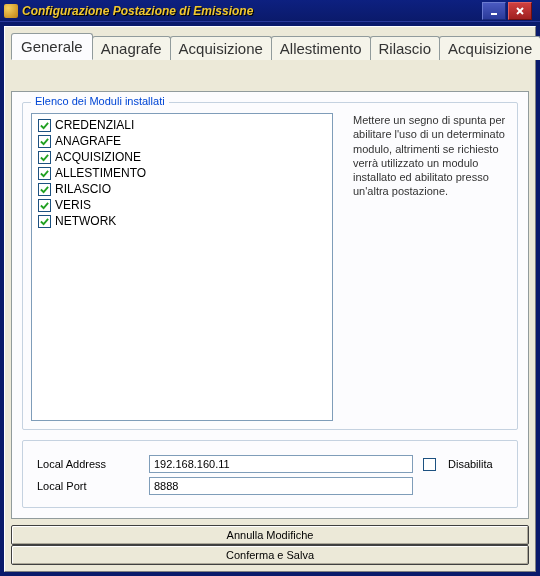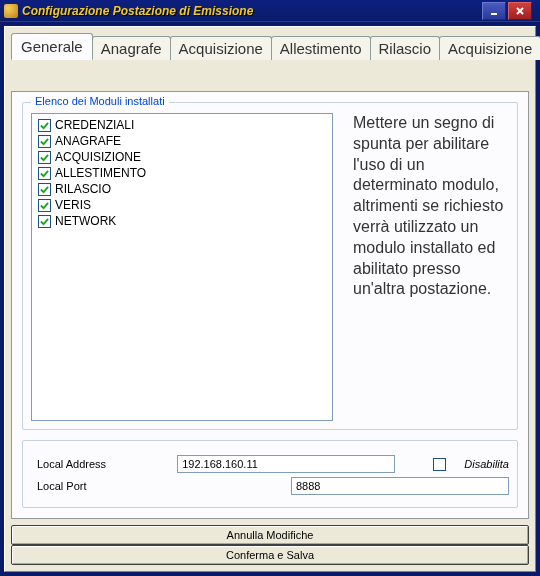--- a/index.html
+++ b/index.html
@@ -137,35 +137,35 @@
     border: 1px solid #1c5180;
     background: #fff;
     display: flex;
     align-items: center;
     justify-content: center;
     flex-shrink: 0;
   }
   .chk svg { width: 9px; height: 9px; }
   .modules-desc {
     width: 158px;
-    font-size: 16px;
+    font-size: 11px;
     color: #333;
     line-height: 1.3;
     padding: 0 2px;
   }
-  .netrow { display: flex; align-items: center; margin: 4px 0; justify-content: space-between; }
+  .netrow { display: flex; align-items: center; margin: 4px 0; }
   .netlabel { width: 118px; font-size: 11px; padding-left: 6px; }
   .netinput {
-    width: 218px;
+    width: 264px;
     border: 1px solid #7f9db9;
     background: #fff;
     padding: 2px 4px;
     font: inherit;
   }
-  .disab { display: flex; align-items: center; gap: 18px; margin-left: 10px; font-style: italic; }
+  .disab { display: flex; align-items: center; gap: 12px; margin-left: 10px; }
   .footer {
     display: flex;
     justify-content: space-between;
     margin-top: 6px;
     flex-direction: column;
   }
   .btn {
     border: 1px solid #404040;
     background: #ece9d8;
     padding: 3px 16px;

